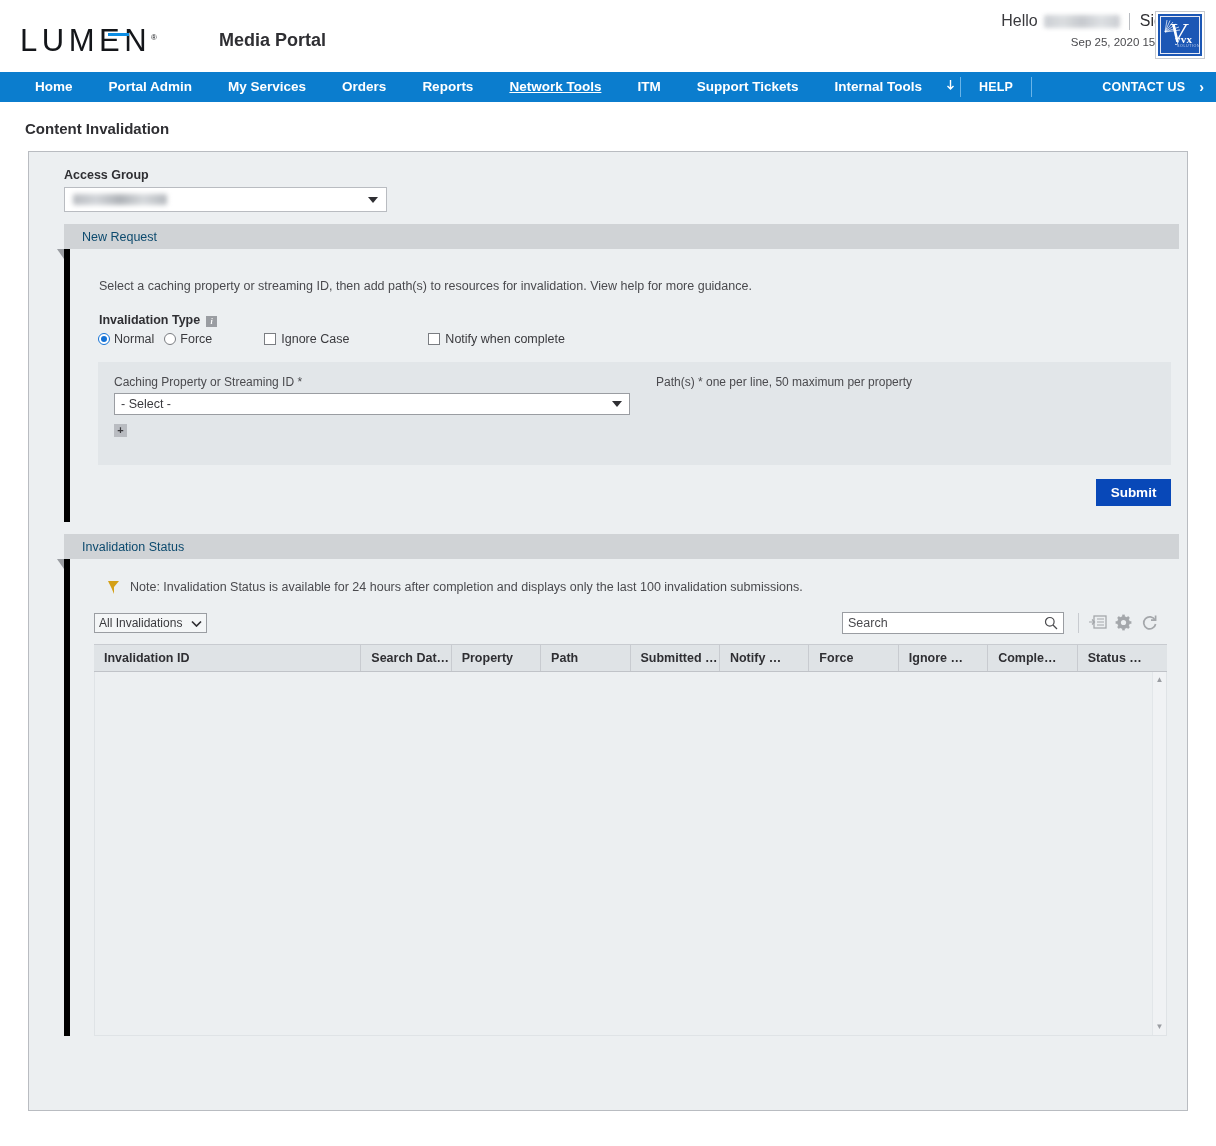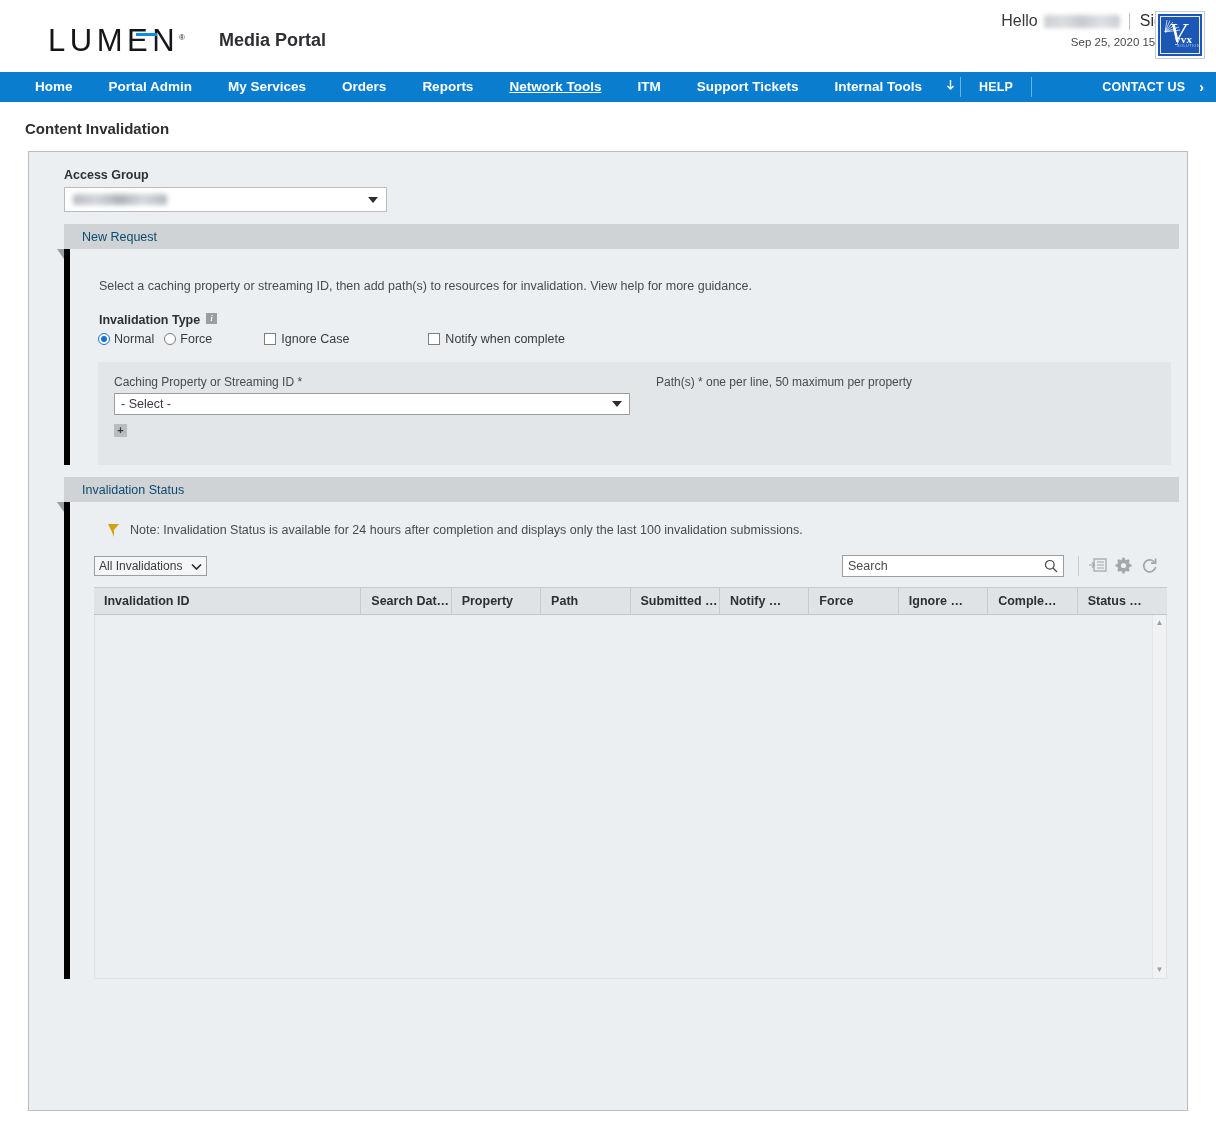--- a/index.html
+++ b/index.html
@@ -17,21 +17,21 @@
 
   
   .header {
     height: 72px;
     position: relative;
     background: #ffffff;
   }
   .logo-wrap {
     position: absolute;
     left: 20px; top: 22px;
-    display: flex; align-items: flex-end; margin-left: 28px;
+    display: flex; align-items: flex-end;
   }
   .lumen-logo {
     font-family: "Liberation Sans", sans-serif;
     font-size: 31px;
     letter-spacing: 4.5px;
     font-weight: 400;
     color: #14161a;
     position: relative;
     line-height: 32px;
   }
@@ -260,21 +260,21 @@
   .nr-intro {
     font-size: 12.5px;
     color: #4a4a4e;
     padding: 30px 0 0 29px;
   }
   .inv-type-label {
     padding: 20px 0 0 29px;
     font-size: 12.5px;
     font-weight: bold;
     color: #2f2f33;
-    display: flex; align-items: flex-start;
+    display: flex; align-items: flex-end;
   }
   .info-icon {
     display: inline-block;
     width: 11px; height: 11px;
     background: #9a9da2;
     color: #ffffff;
     font-size: 8px;
     font-style: italic;
     font-family: "Liberation Serif", serif;
     text-align: center;
@@ -618,20 +618,23 @@
               <span>- Select -</span>
               <span class="select-arrow"></span>
             </div>
             <div class="plus-btn">+</div>
           </div>
           <div class="field-col-right">
             <div class="field-label">Path(s) * one per line, 50 maximum per property</div>
           </div>
         </div>
 
+        <div class="submit-row">
+          <button class="submit-btn">Submit</button>
+        </div>
       </div>
     </div>
 
     <div class="section">
       <div class="section-head">
         <span>Invalidation Status</span>
         <span class="fold"></span>
       </div>
       <div class="section-body">
 

